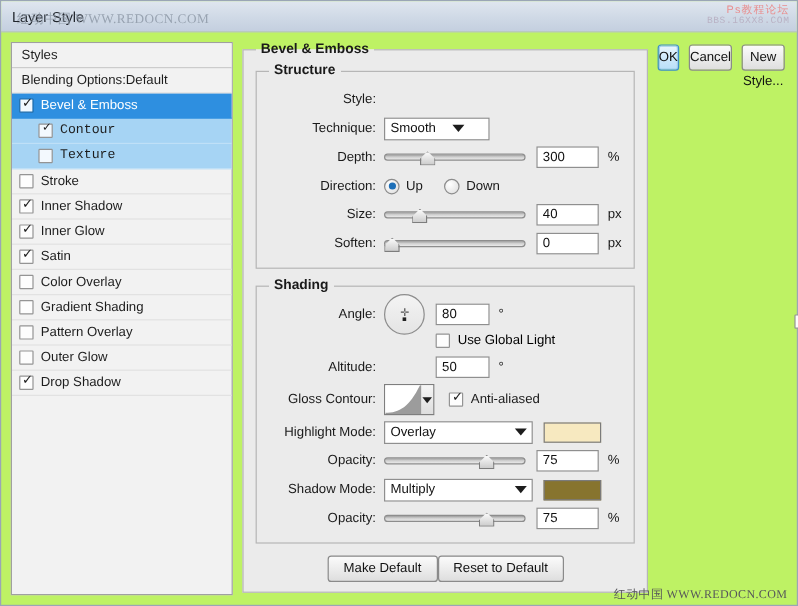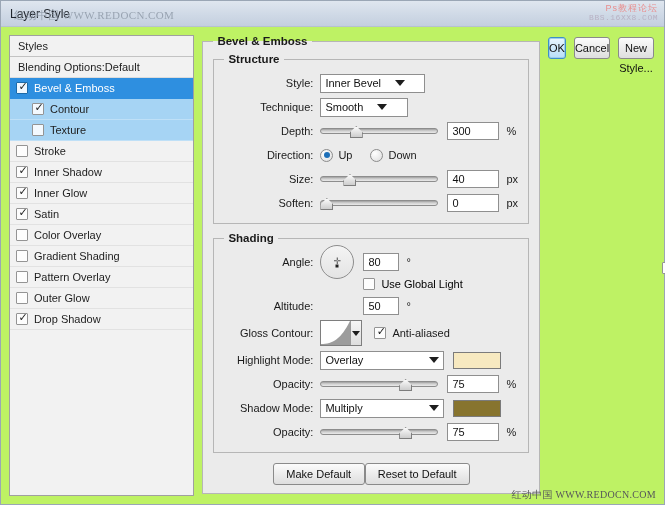--- a/index.html
+++ b/index.html
@@ -69,21 +69,21 @@
     padding: 4px 8px; font-size: 11px; color: #1d1d1d;
     border-bottom: 1px solid #dcdcdc; background: #f2f2f2;
   }
   .style-row {
     display: flex; align-items: center; gap: 6px;
     padding: 2px 6px; height: 21px;
     border-bottom: 1px solid #e2e2e2;
     font-size: 11px; color: #1d1d1d;
   }
   .style-row.sel { background: #2e8fe0; color: #fff; border-bottom-color: #2e8fe0; }
-  .style-row.sub { background: #a6d4f4; padding-left: 22px; border-bottom-color:#bfe0f7; }
+  .style-row.sub { background: #a6d4f4; padding-left: 22px; border-bottom-color:#bfe0f7;font-family:Liberation Mono, monospace; }
   .cb {
     width: 12px; height: 12px; flex: 0 0 12px;
     border: 1px solid #949494; background: #fdfdfd;
     position: relative; border-radius: 1px;
   }
   .cb.on::after {
     content: "✓"; position: absolute; left: 0px; top: -3px;
     font-size: 11px; color: #1b1b1b; line-height: 12px; width: 12px; text-align: center;
   }
   .style-row.sel .cb { background:#f0f8ff; border-color:#1c6aa8; }
@@ -112,21 +112,21 @@
     border-top: 6px solid #1d1d1d;
   }
   .select.s1 { width: 105px; }
   .select.s1 .arrow { margin-left: 14px; }
   .select.mode { width: 124px; }
   .num {
     height: 18px; border: 1px solid #8f8f8f; background: #fff;
     font-size: 11px; color: #111; padding: 0 4px; line-height: 17px;
   }
   .num.w52 { width: 52px; }
-  .num.w45 { width: 36px; }
+  .num.w45 { width: 45px; }
   .unit { font-size: 11px; color: #1a1a1a; margin-left: 7px; }
   .slider { position: relative; width: 118px; height: 18px; margin-right: 9px; }
   .track {
     position: absolute; left: 0; right: 0; top: 6px; height: 6px;
     background: linear-gradient(180deg,#9d9d9d 0%, #cfcfcf 45%, #eaeaea 100%);
     border: 1px solid #8d8d8d; border-radius: 3px;
   }
   .thumb {
     position: absolute; top: 4px; width: 13px; height: 12px;
     background: linear-gradient(180deg,#fafafa,#cdcdcd);
@@ -287,24 +287,20 @@
 
     <div class="center">
       <fieldset class="grp">
         <legend>Bevel &amp; Emboss</legend>
 
         <fieldset class="grp inner-grp">
           <legend>Structure</legend>
 
           <div class="row">
             <span class="lbl">Style:</span>
-            <div class="select s1">
-              <span>Inner Bevel</span>
-              <i class="arrow"></i>
-            </div>
           </div>
 
           <div class="row">
             <span class="lbl">Technique:</span>
             <div class="select s1" style="width:88px">
               <span>Smooth</span>
               <i class="arrow"></i>
             </div>
           </div>
 

